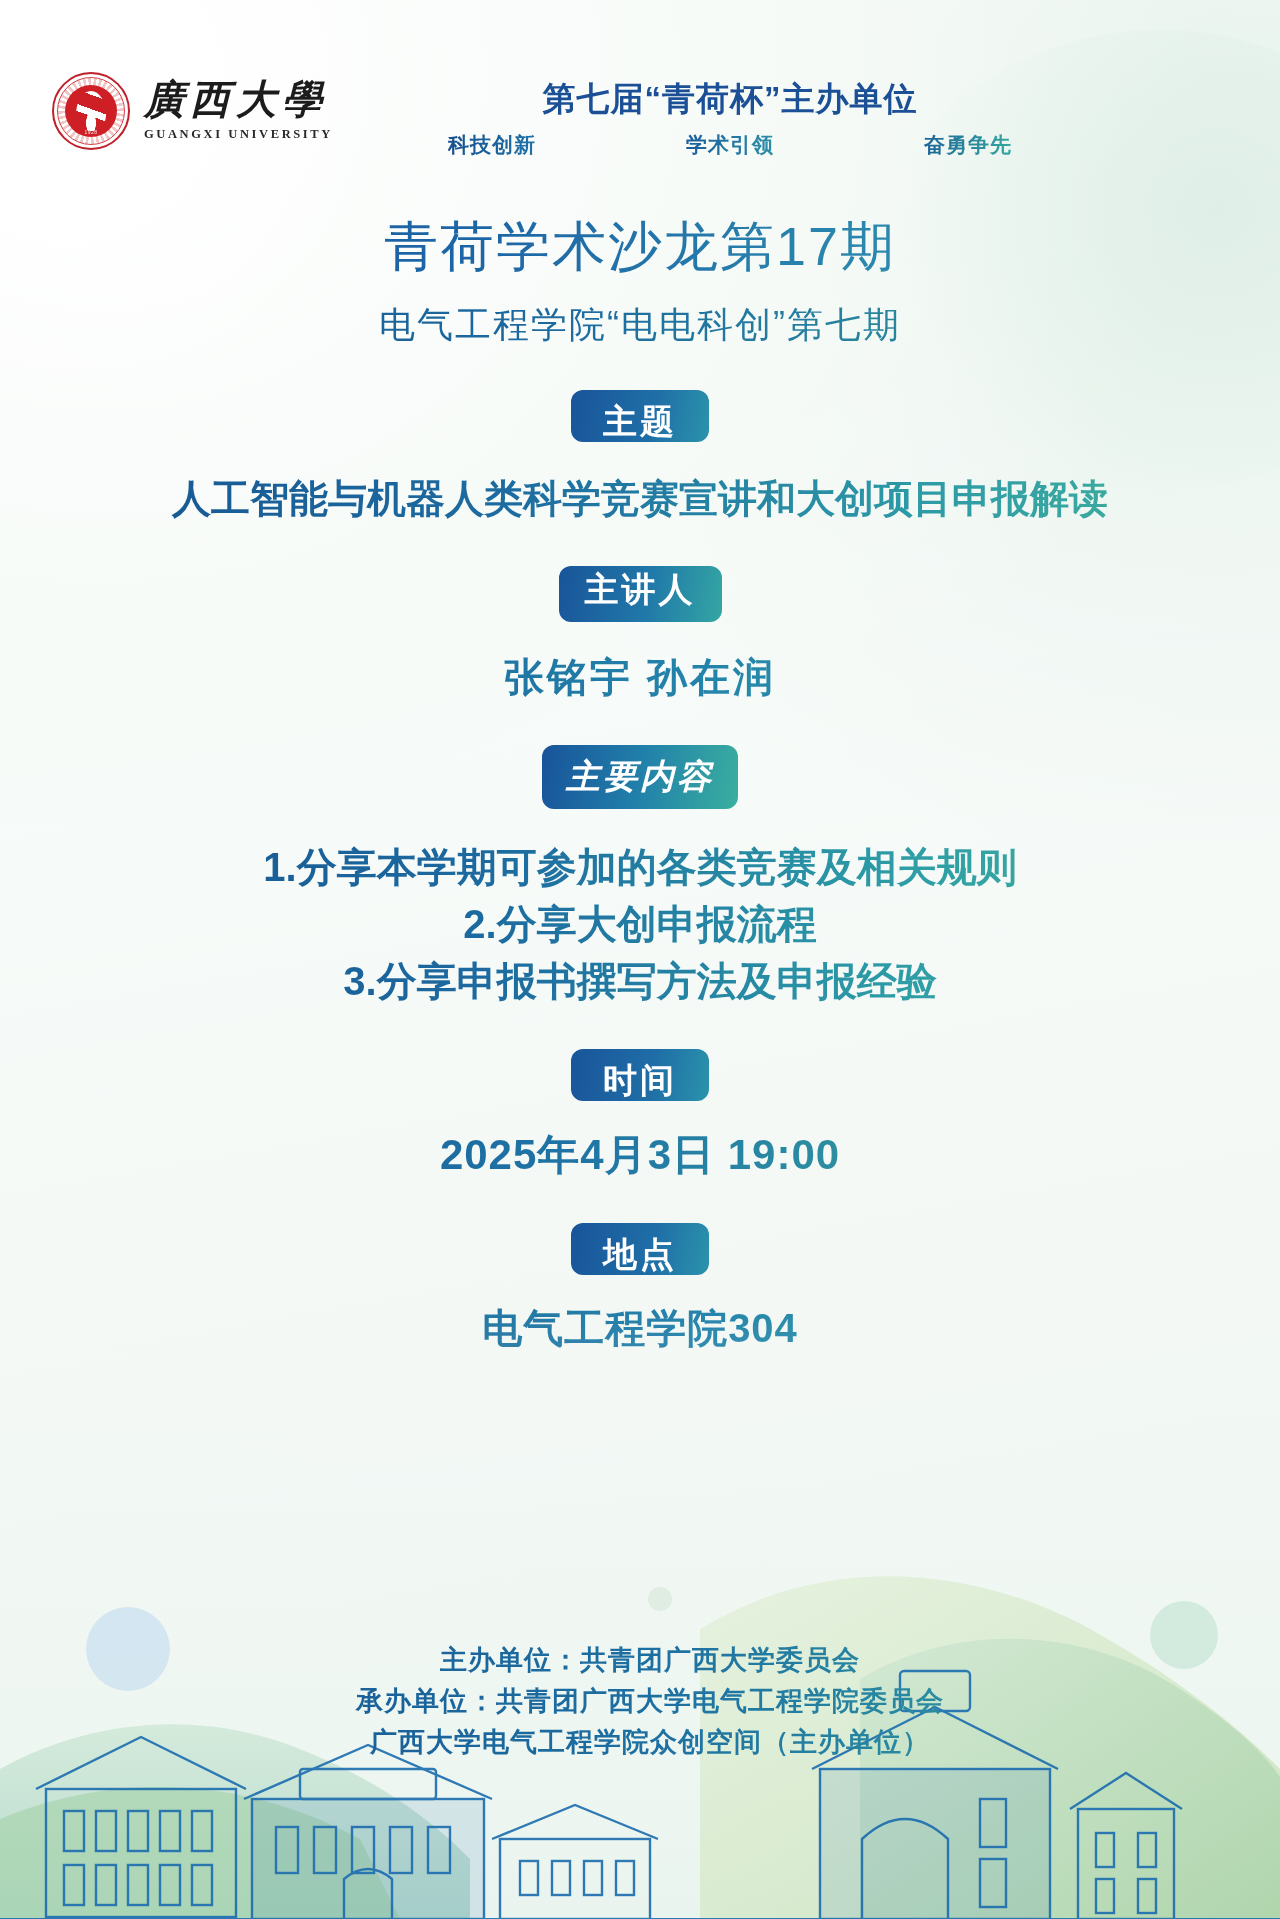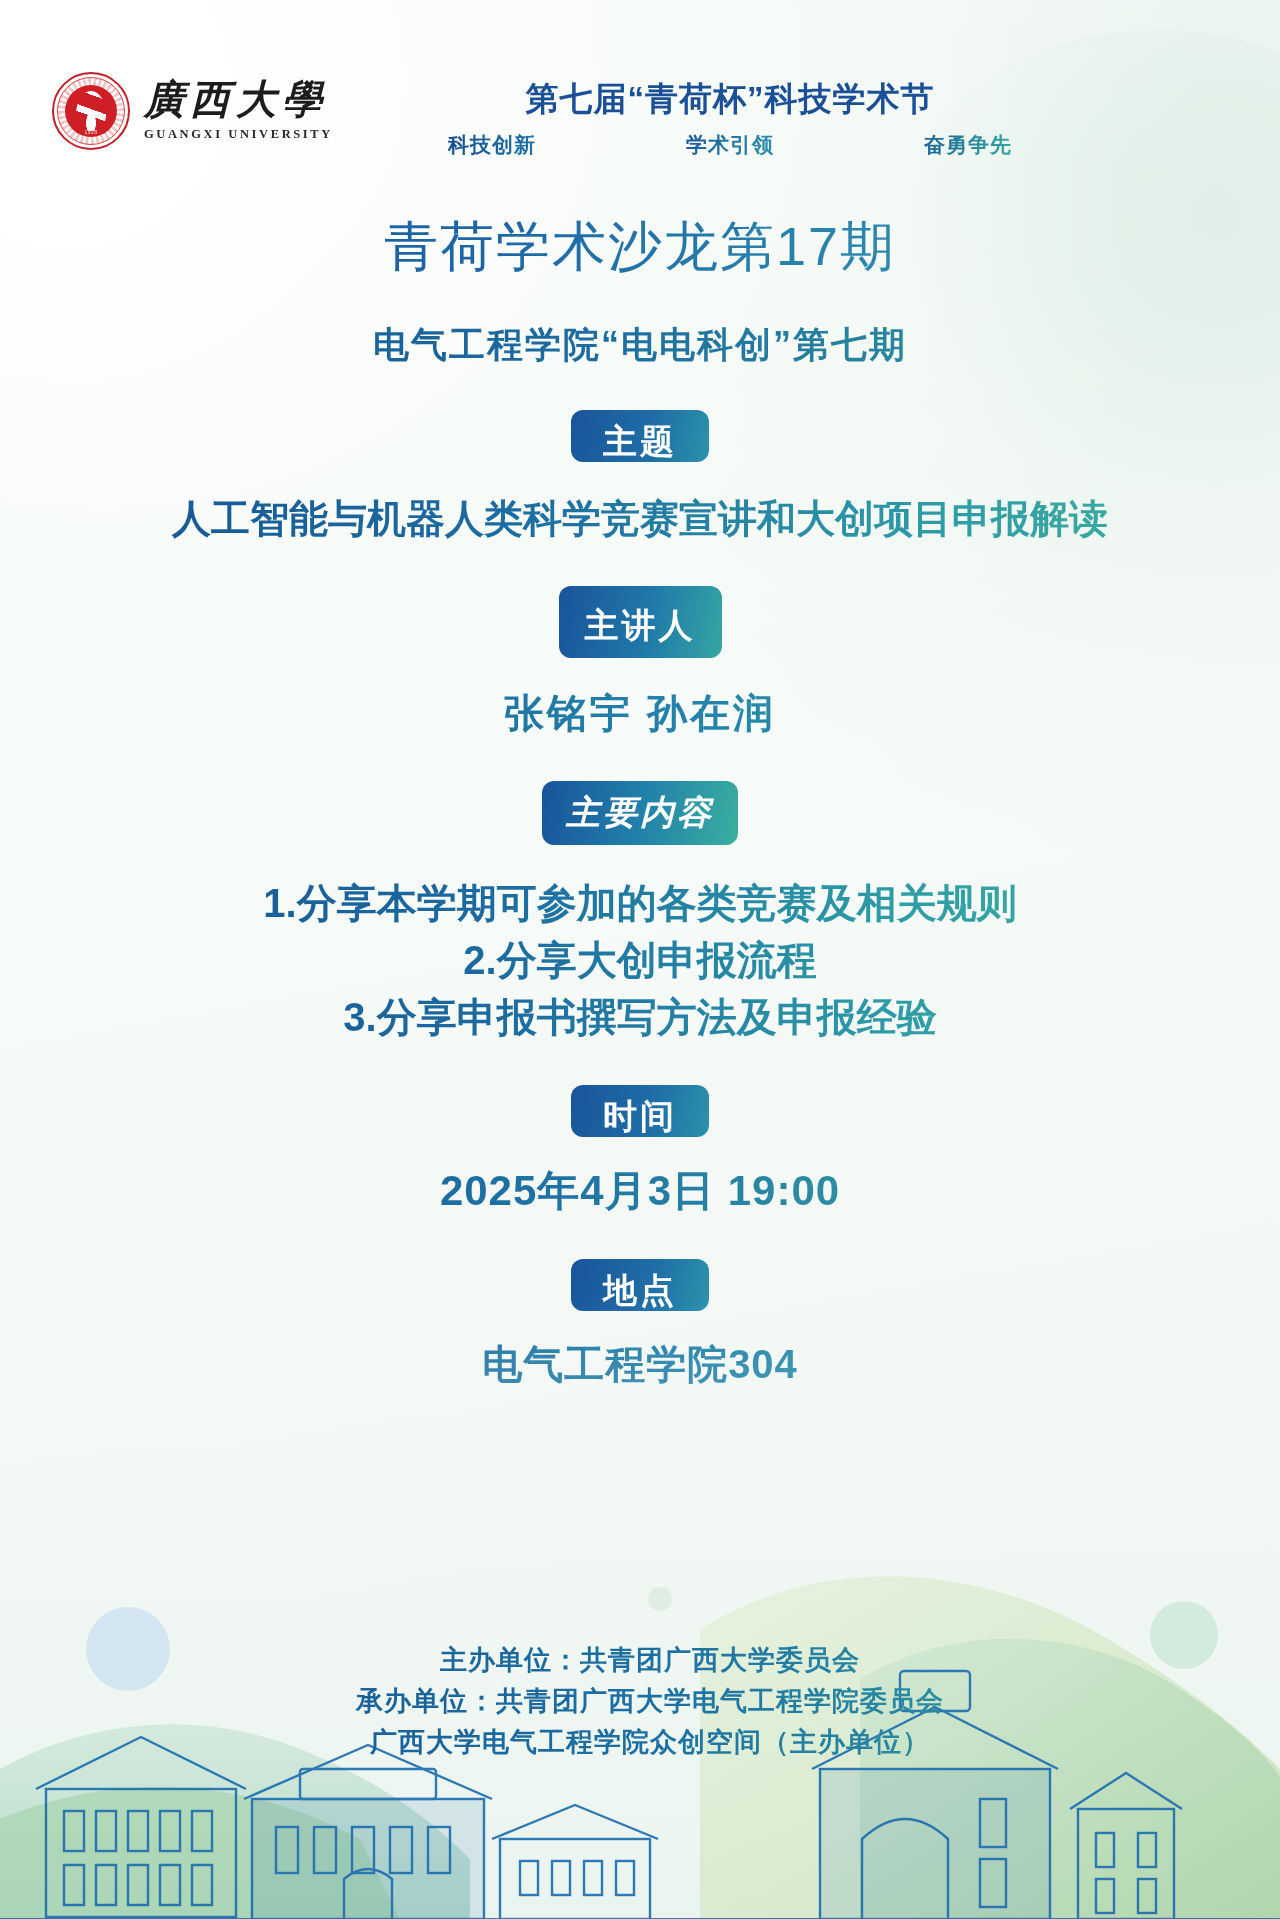--- a/index.html
+++ b/index.html
@@ -63,28 +63,28 @@
      background-clip:text; color:transparent; }
 
   
   .content{ position:absolute; top:215px; left:0; right:0; text-align:center; }
 
   .main-title{ font-size:54px; font-weight:400; letter-spacing:2px; line-height:1.15;
      background:linear-gradient(100deg,#1a5a9e 0%,#1d66a6 38%,#2b87ad 68%,#3fa5a8 100%);
      -webkit-background-clip:text; background-clip:text; color:transparent;
      padding:0 52px; }
 
-  .sub-title{ margin-top:44px; font-size:36px; font-weight:700; letter-spacing:2px;
+  .sub-title{ margin-top:24px; font-size:36px; font-weight:400; letter-spacing:2px;
      background:linear-gradient(95deg,#17558f 0%,#1d6ba0 45%,#36a59b 100%);
      -webkit-background-clip:text; background-clip:text; color:transparent; }
 
   .pill{ display:inline-block; margin:0 auto; color:#fff; font-weight:700;
      border-radius:12px; line-height:1; letter-spacing:3px; }
   .pill-2{ font-size:34px; padding:14px 32px 4px; }
-  .pill-3{ font-size:34px; padding:22px 26px 16px; }
+  .pill-3{ font-size:34px; padding:6px 26px 16px; }
   .pill-4{ font-size:34px; padding:14px 24px 16px;font-style:italic; }
   .grad-short{ background:linear-gradient(100deg,#19549a 0%,#1f6fa7 60%,#2b93ab 100%); }
   .grad-mid{ background:linear-gradient(100deg,#19549a 0%,#2079a9 55%,#34a6a3 100%); }
   .grad-long{ background:linear-gradient(100deg,#18539a 0%,#2180aa 50%,#3aaf9f 100%); }
 
   .sec{ margin-top:40px; }
   .topic-text{ margin-top:30px; font-size:39px; font-weight:700; letter-spacing:0px;
      background:linear-gradient(95deg,#16518e 0%,#1d6ca1 40%,#2d9aa6 72%,#46b79a 100%);
      -webkit-background-clip:text; background-clip:text; color:transparent;
      padding:0 30px; }
@@ -129,21 +129,21 @@
       <div class="flame"></div>
       <div class="yr">1928</div>
     </div>
     <div class="logo-txt">
       <div class="logo-cn">廣西大學</div>
       <div class="logo-en">GUANGXI UNIVERSITY</div>
     </div>
   </div>
 
   <div class="fest">
-    <div class="fest-title">第七届“青荷杯”科技学术节</div>
+    <div class="fest-title">第七届“青荷杯”主办单位</div>
     <div class="fest-slogans">
       <div class="fest-slogan sg1">科技创新</div>
       <div class="fest-slogan sg2">学术引领</div>
       <div class="fest-slogan sg3">奋勇争先</div>
     </div>
   </div>
 </div>
 
 <div class="content">
 

